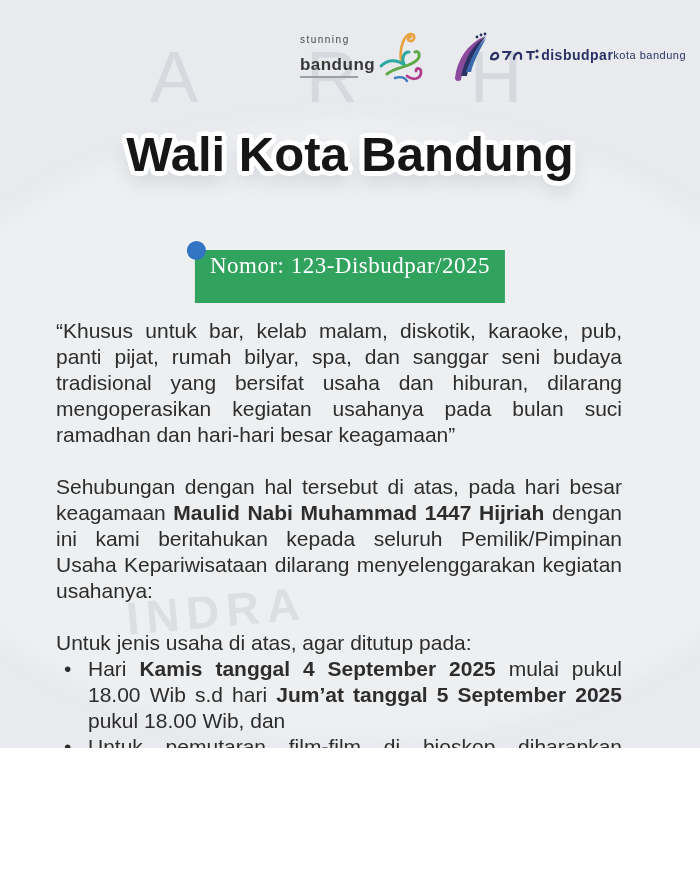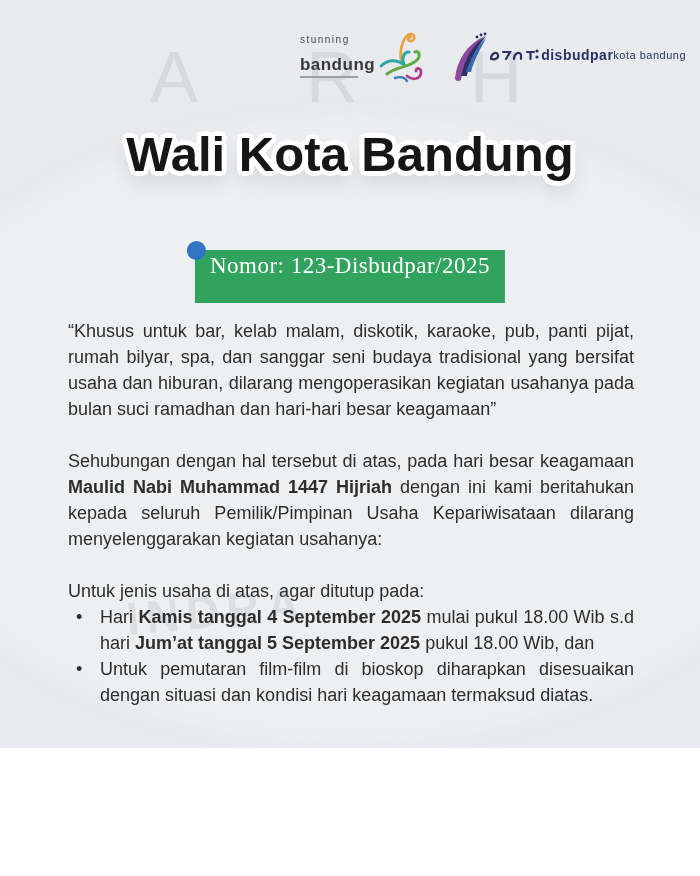--- a/index.html
+++ b/index.html
@@ -70,22 +70,22 @@
   .badge-dot{
     position:absolute;left:-8px;top:-9px;
     width:19px;height:19px;border-radius:50%;
     background:var(--dot-blue,#3273c4);
   }
   .badge-label{
     font-size:23px;color:#fff;letter-spacing:.5px;white-space:nowrap;
   }
   
   .content{
-    position:absolute;left:68px;top:318px;width:566px;
-    font-size:18px;line-height:26px;
+    position:absolute;left:56px;top:318px;width:566px;
+    font-size:21px;line-height:26px;
     text-align:justify;
   }
   .content p{margin:0 0 26px 0;}
   .content b{font-weight:bold;}
   .list-intro{text-align:left;margin-bottom:0 !important;}
   .bullets{margin:0;padding:0;list-style:none;}
   .bullets li{display:flex;}
   .bullet{flex:none;width:24px;padding-left:8px;text-align:left;}
   .li-text{flex:1;text-align:justify;}
   

